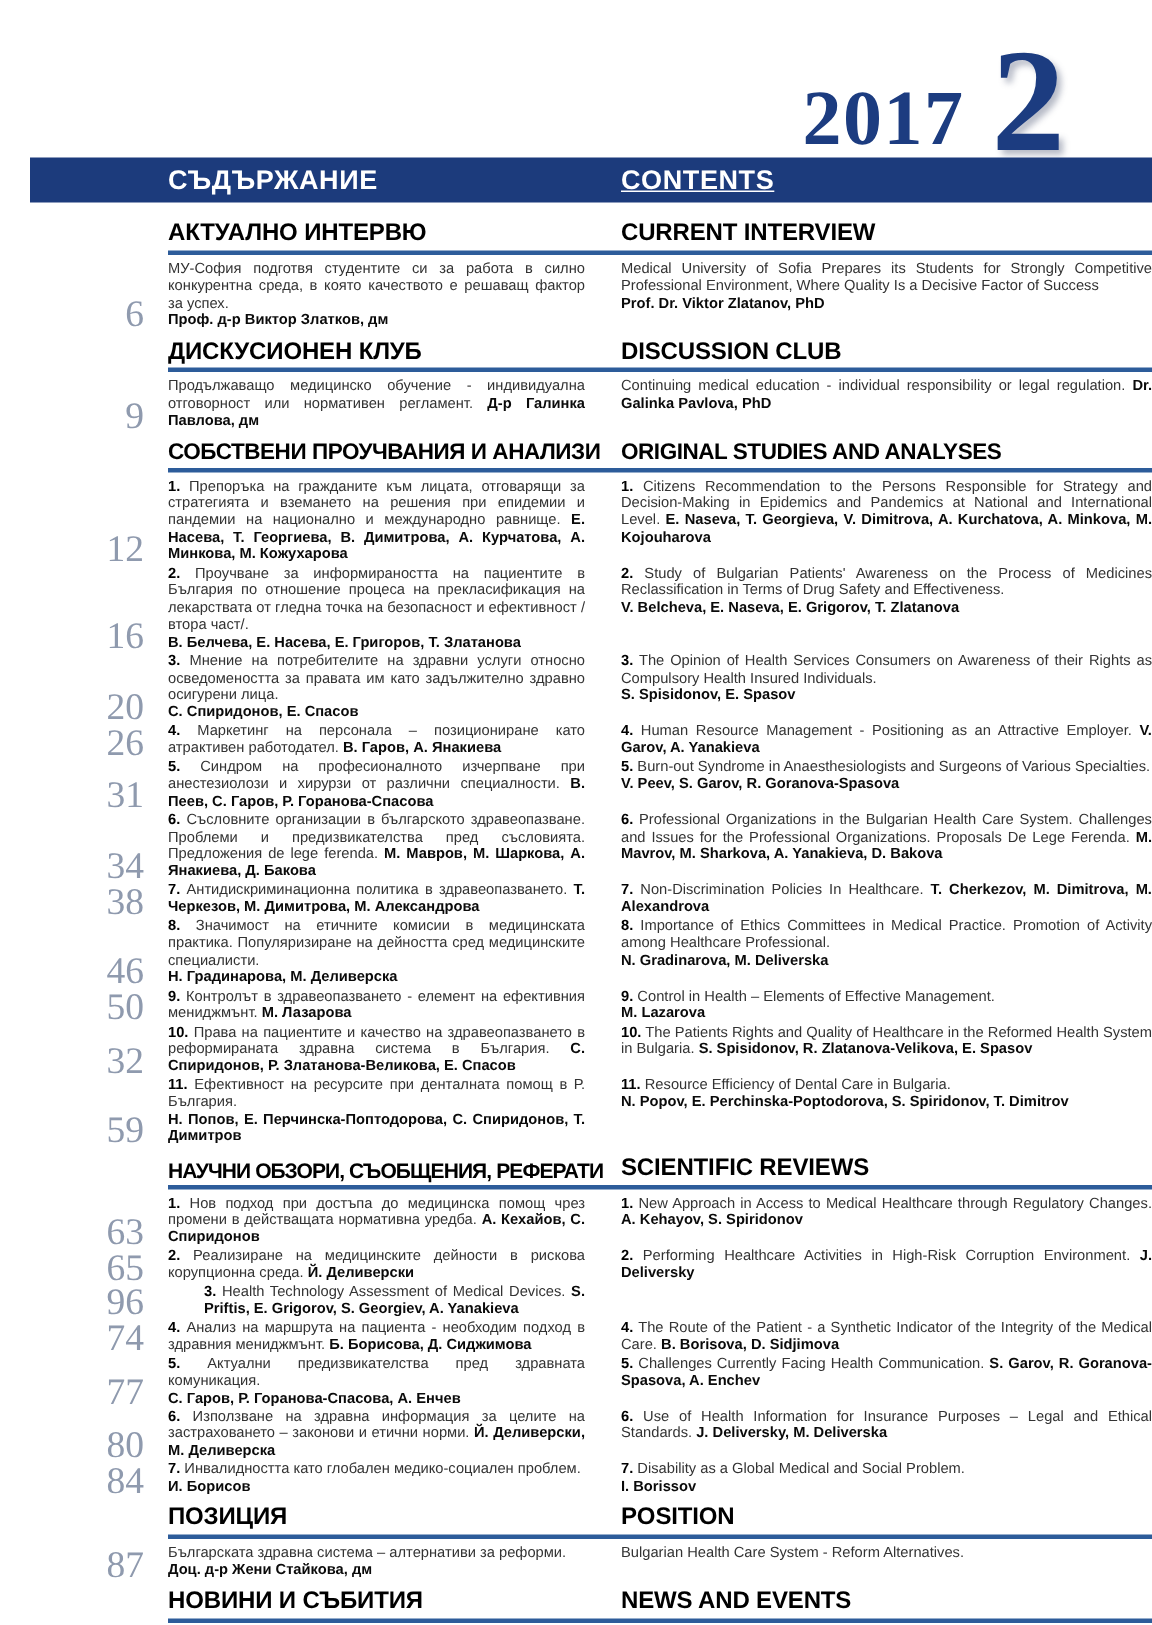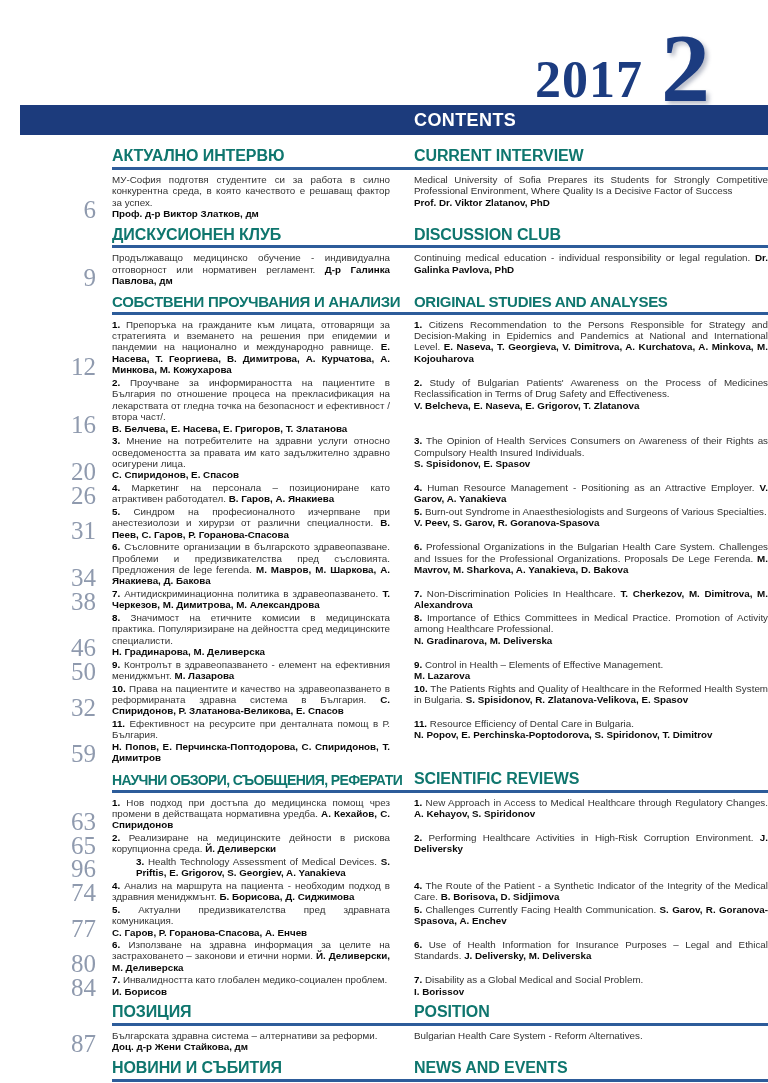--- a/index.html
+++ b/index.html
@@ -20,28 +20,28 @@
     text-shadow:3px 3px 4px rgba(95,105,130,.45);
   }
   
   .header-bar {
     position:absolute; top:105px; left:20px; right:0; height:30px;
     background:#1c3b7c; display:grid; grid-template-columns:92px 278px 378px;
     align-items:center;
   }
   .header-bar .htitle { color:#fff; font-weight:bold; font-size:18px; letter-spacing:.4px; }
   .hbg { grid-column:2; }
-  .hen { grid-column:3; padding-left:24px; }
+  .hen { grid-column:3; padding-left:24px;text-decoration:underline; }
   
   #toc { position:absolute; top:141px; left:20px; right:0; }
   .row { display:grid; grid-template-columns:92px 278px 378px; }
   .heading-row { margin-top:7px; margin-bottom:4px; align-items:end; }
   .heading-row .col { border-bottom:3px solid #2d5c9a; padding-bottom:2px; }
   .heading-row h2 {
-    font-size:16px; font-weight:bold; color:#0f766e;
+    font-size:16px; font-weight:bold; color:#000000;
     letter-spacing:-.1px; white-space:nowrap; line-height:1.05;
   }
   .heading-row h2.h-lg { font-size:15px; letter-spacing:-.3px; }
   .heading-row h2.h-xl { font-size:14px; letter-spacing:-.6px; }
   .entry-row { margin-bottom:1px; }
   .pnum {
     font-family:"Liberation Serif", serif; font-size:25px; color:#8f9aae;
     text-align:right; padding-right:16px; align-self:end; line-height:.85;
     transform:translateY(1px);
   }
@@ -54,20 +54,21 @@
 <body>
 
 <div class="page">
 
   <div class="masthead">
     <span class="year">2017</span>
     <span class="issue">2</span>
   </div>
 
   <div class="header-bar">
+    <div class="htitle hbg">СЪДЪРЖАНИЕ</div>
     <div class="htitle hen">CONTENTS</div>
   </div>
 
   <div id="toc">
       <div class="row heading-row">
         <div class="pnum"></div>
         <div class="col bg">
           <h2 class="">АКТУАЛНО ИНТЕРВЮ</h2>
         </div>
         <div class="col en">

